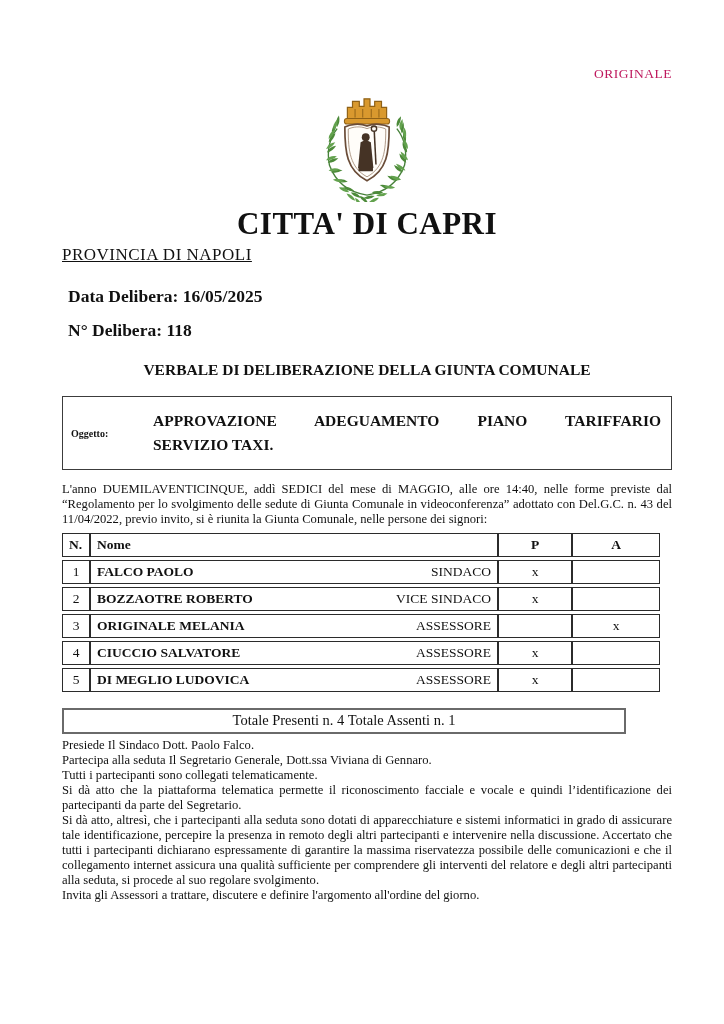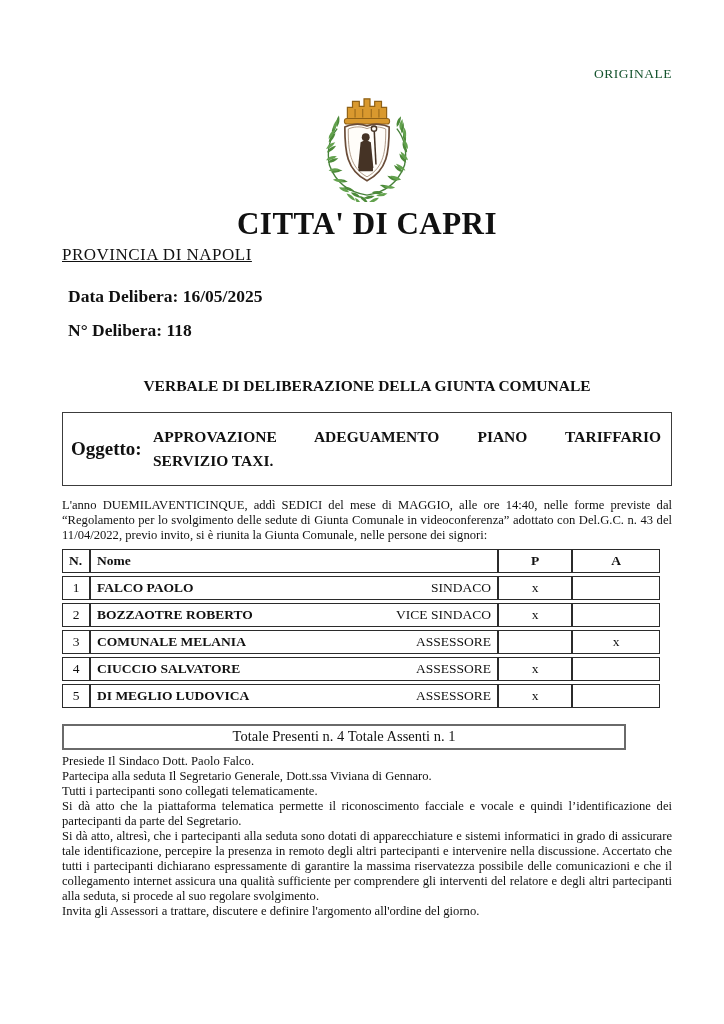--- a/index.html
+++ b/index.html
@@ -12,21 +12,21 @@
     background: #ffffff;
     font-family: "Liberation Serif", "DejaVu Serif", serif;
     color: #1a1a1a;
     padding: 66px 52px 0 62px;
     overflow: hidden;
   }
   .copy-label {
     text-align: right;
     font-size: 13.5px;
     letter-spacing: 0.5px;
-    color: #14532d;
+    color: #be185d;
   }
   .crest-wrap { text-align: center; margin-top: 4px; height: 118px; }
   .crest-wrap svg { display: inline-block; }
   .city-title {
     text-align: center;
     font-size: 31px;
     font-weight: bold;
     letter-spacing: 0.5px;
     margin-top: 2px;
     color: #111;
@@ -44,36 +44,36 @@
     font-size: 17.5px;
     margin-top: 21px;
     padding-left: 6px;
     color: #111;
   }
   .meta-line + .meta-line { margin-top: 13px; }
   .verbale-title {
     text-align: center;
     font-weight: bold;
     font-size: 15.5px;
-    margin-top: 36px;
+    margin-top: 20px;
     color: #111;
   }
   .oggetto-box {
     margin-top: 17px;
     border: 1.5px solid #3c3c3c;
     display: flex;
     align-items: center;
     min-height: 74px;
     padding: 12px 10px 12px 8px;
   }
   .oggetto-label {
     width: 82px;
     flex: 0 0 82px;
     font-weight: bold;
-    font-size: 19px;
+    font-size: 10px;
     color: #111;
   }
   .oggetto-text {
     flex: 1;
     font-weight: bold;
     font-size: 15.5px;
     line-height: 1.55;
     color: #111;
   }
   .oggetto-text .jline { display: block; text-align: justify; text-align-last: justify; }
@@ -261,21 +261,21 @@
               <span class="rl">VICE SINDACO</span>
             </span>
           </td>
         <td class="c">x</td>
         <td class="c"></td>
       </tr>
       <tr>
         <td class="c">3</td>
         <td class="name-cell">
             <span class="name-role">
-              <span class="nm">COMUNALE MELANIA</span>
+              <span class="nm">ORIGINALE MELANIA</span>
               <span class="rl">ASSESSORE</span>
             </span>
           </td>
         <td class="c"></td>
         <td class="c">x</td>
       </tr>
       <tr>
         <td class="c">4</td>
         <td class="name-cell">
             <span class="name-role">

